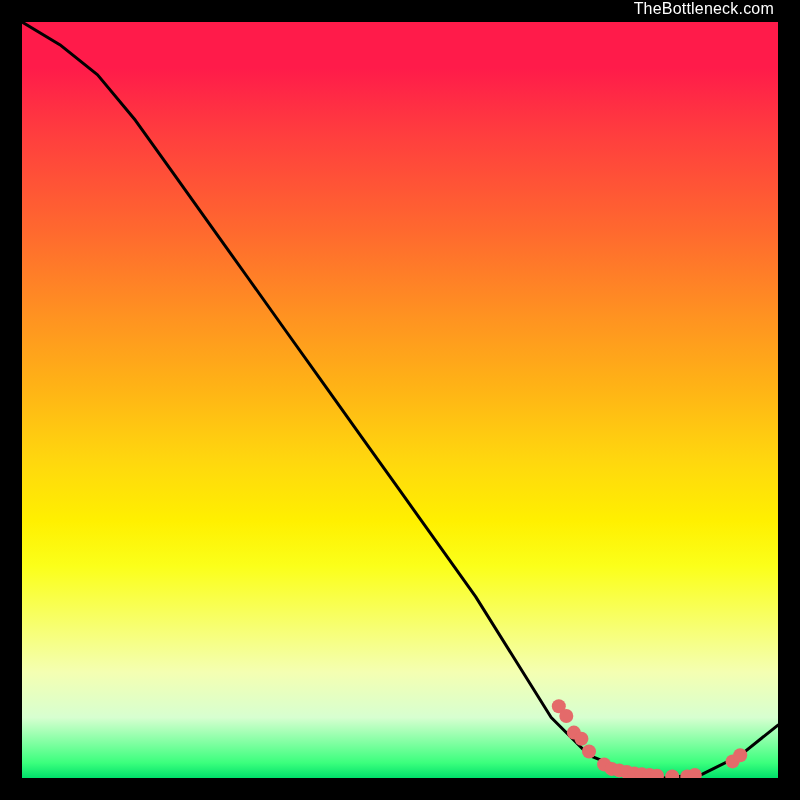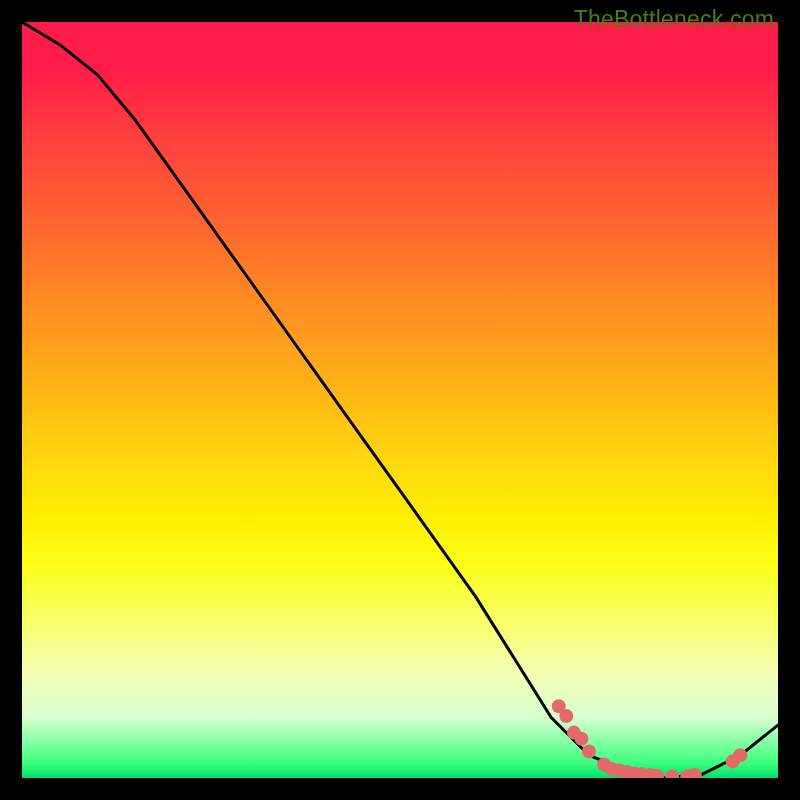--- a/index.html
+++ b/index.html
@@ -36,24 +36,24 @@
       #fff000 66%,
       #fbff1a 72%,
       #f4ffb2 86%,
       #d7ffd0 92%,
       #3bff7d 98%,
       #00e06a 100%
     );
   }
   .watermark {
     position: absolute;
-    top: 6px;
+    top: 0;
     right: 26px;
-    color: #4d7c0f;
-    font-size: 23px;
+    color: #ffffff;
+    font-size: 16px;
     letter-spacing: 0.2px;
     user-select: none;
   }
   svg.curve {
     position: absolute;
     left: 0;
     top: 0;
     width: 756px;
     height: 756px;
   }

